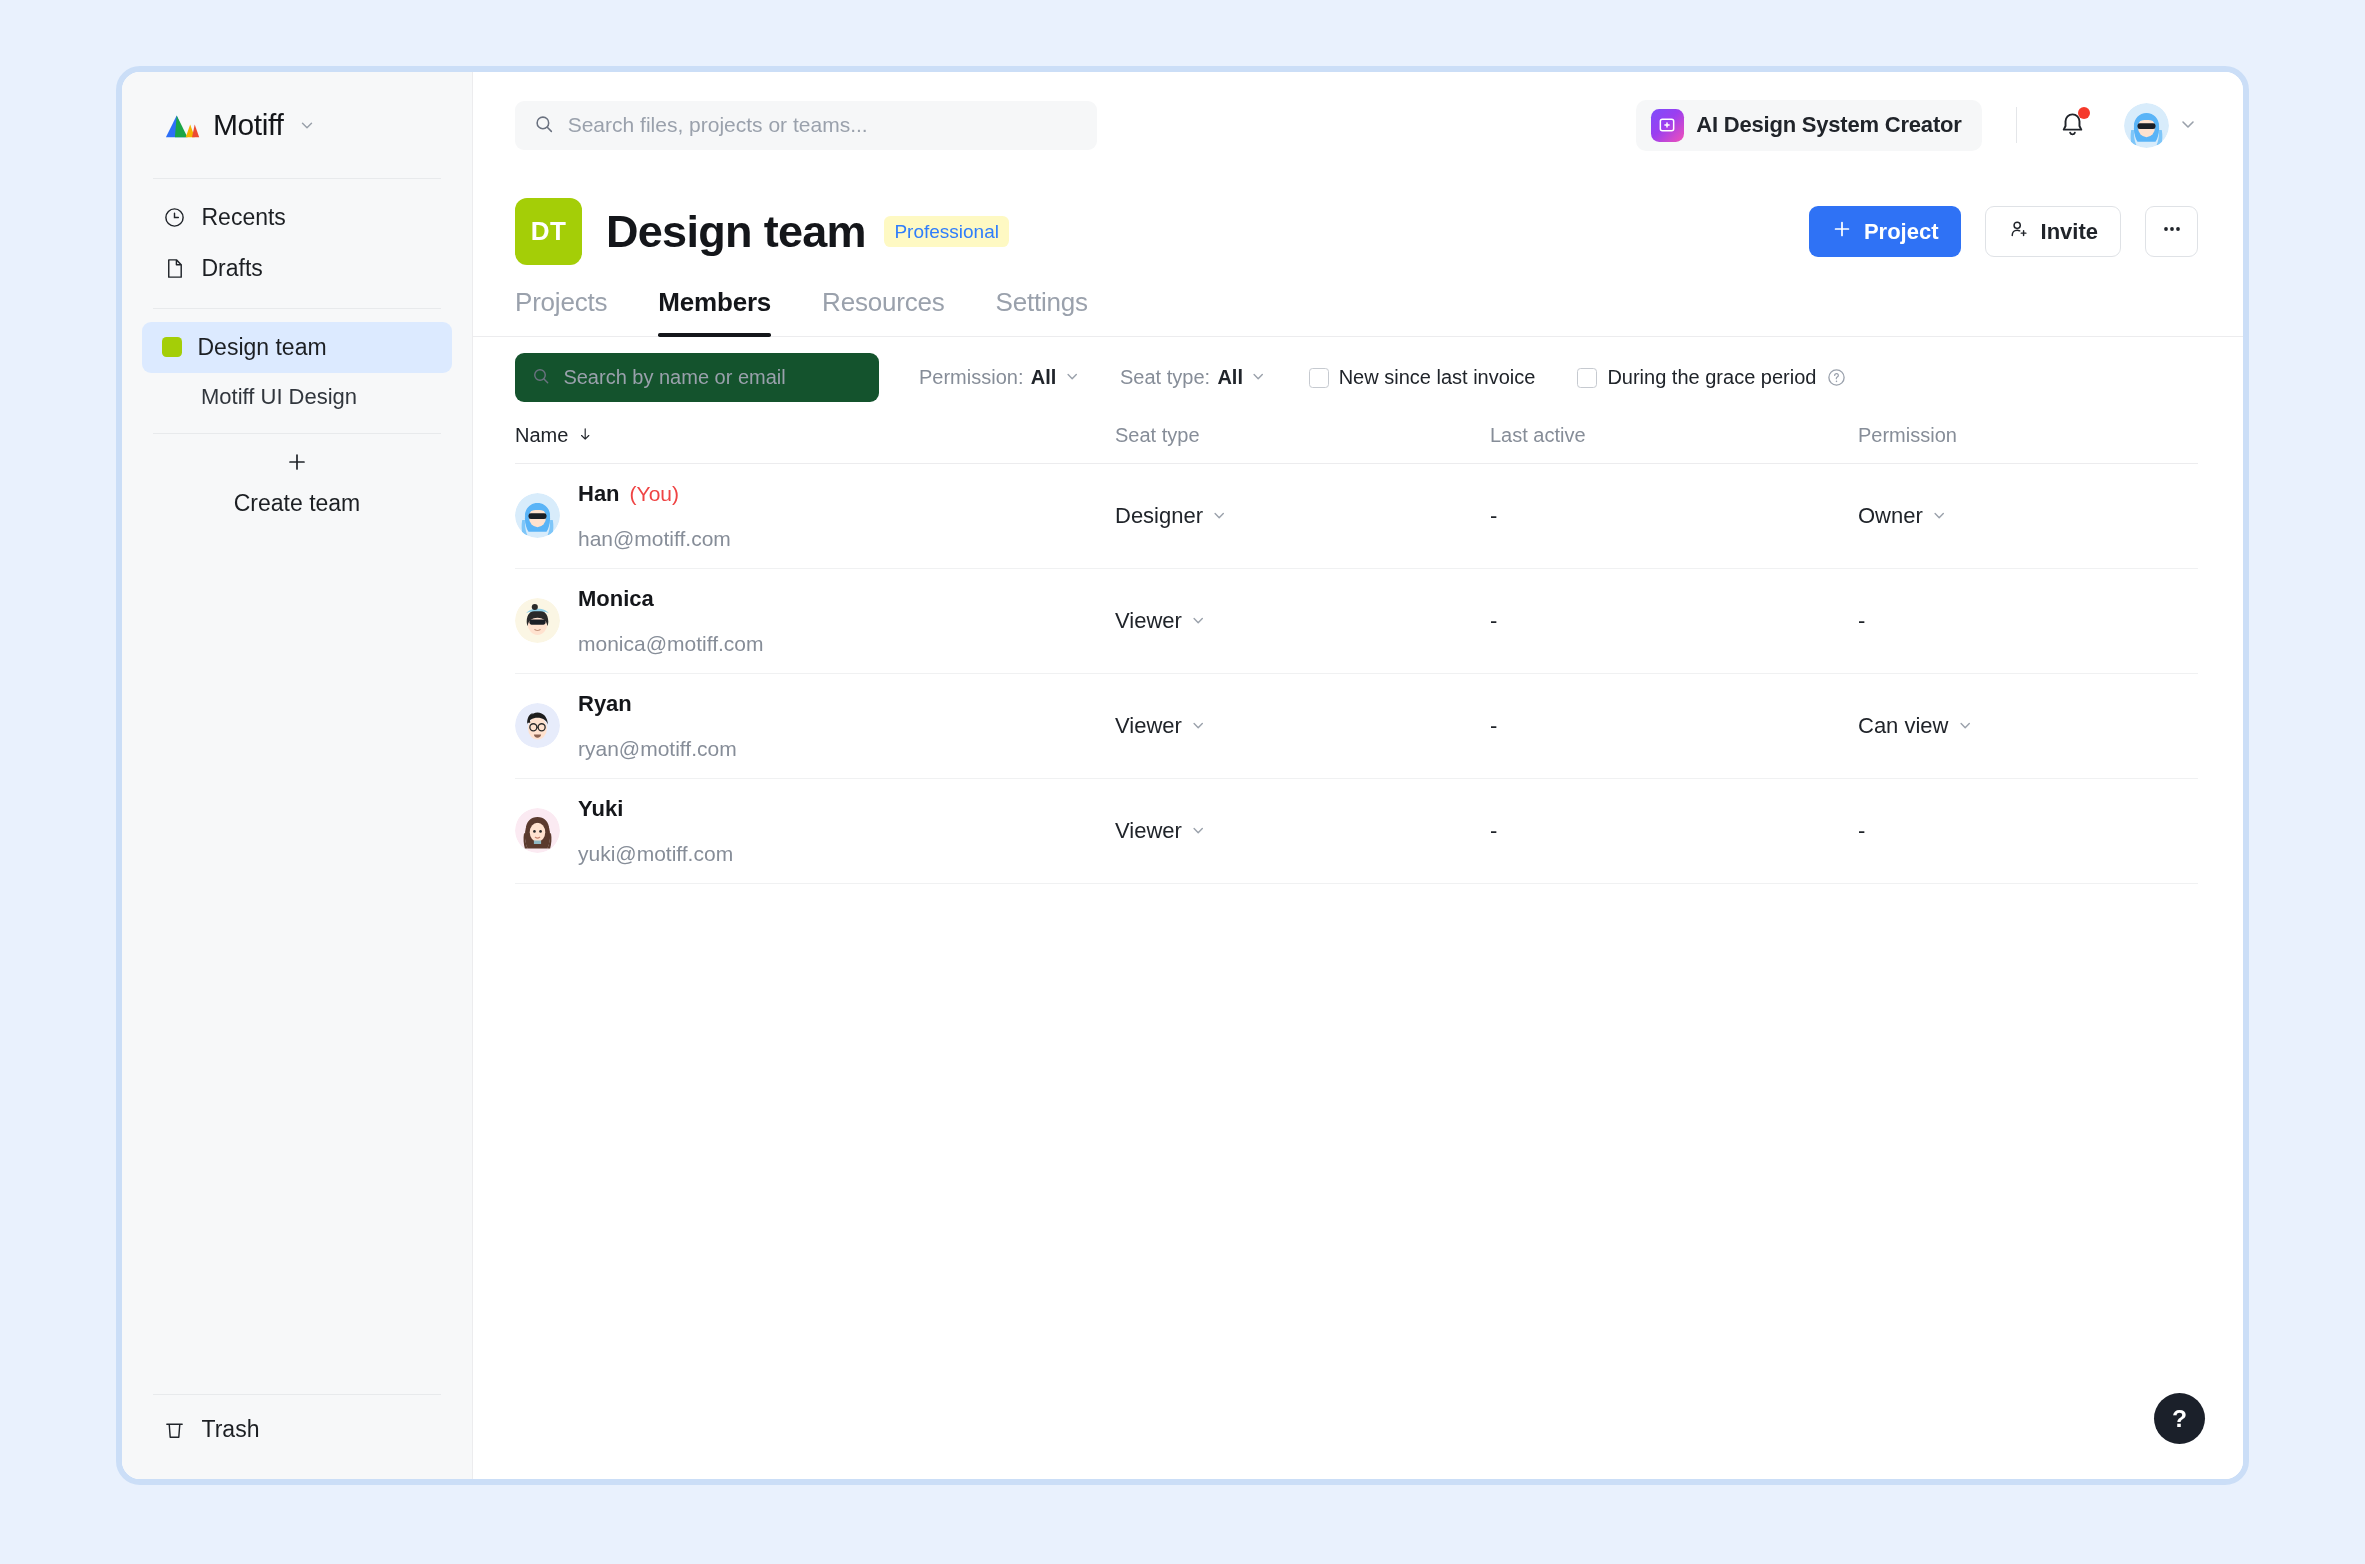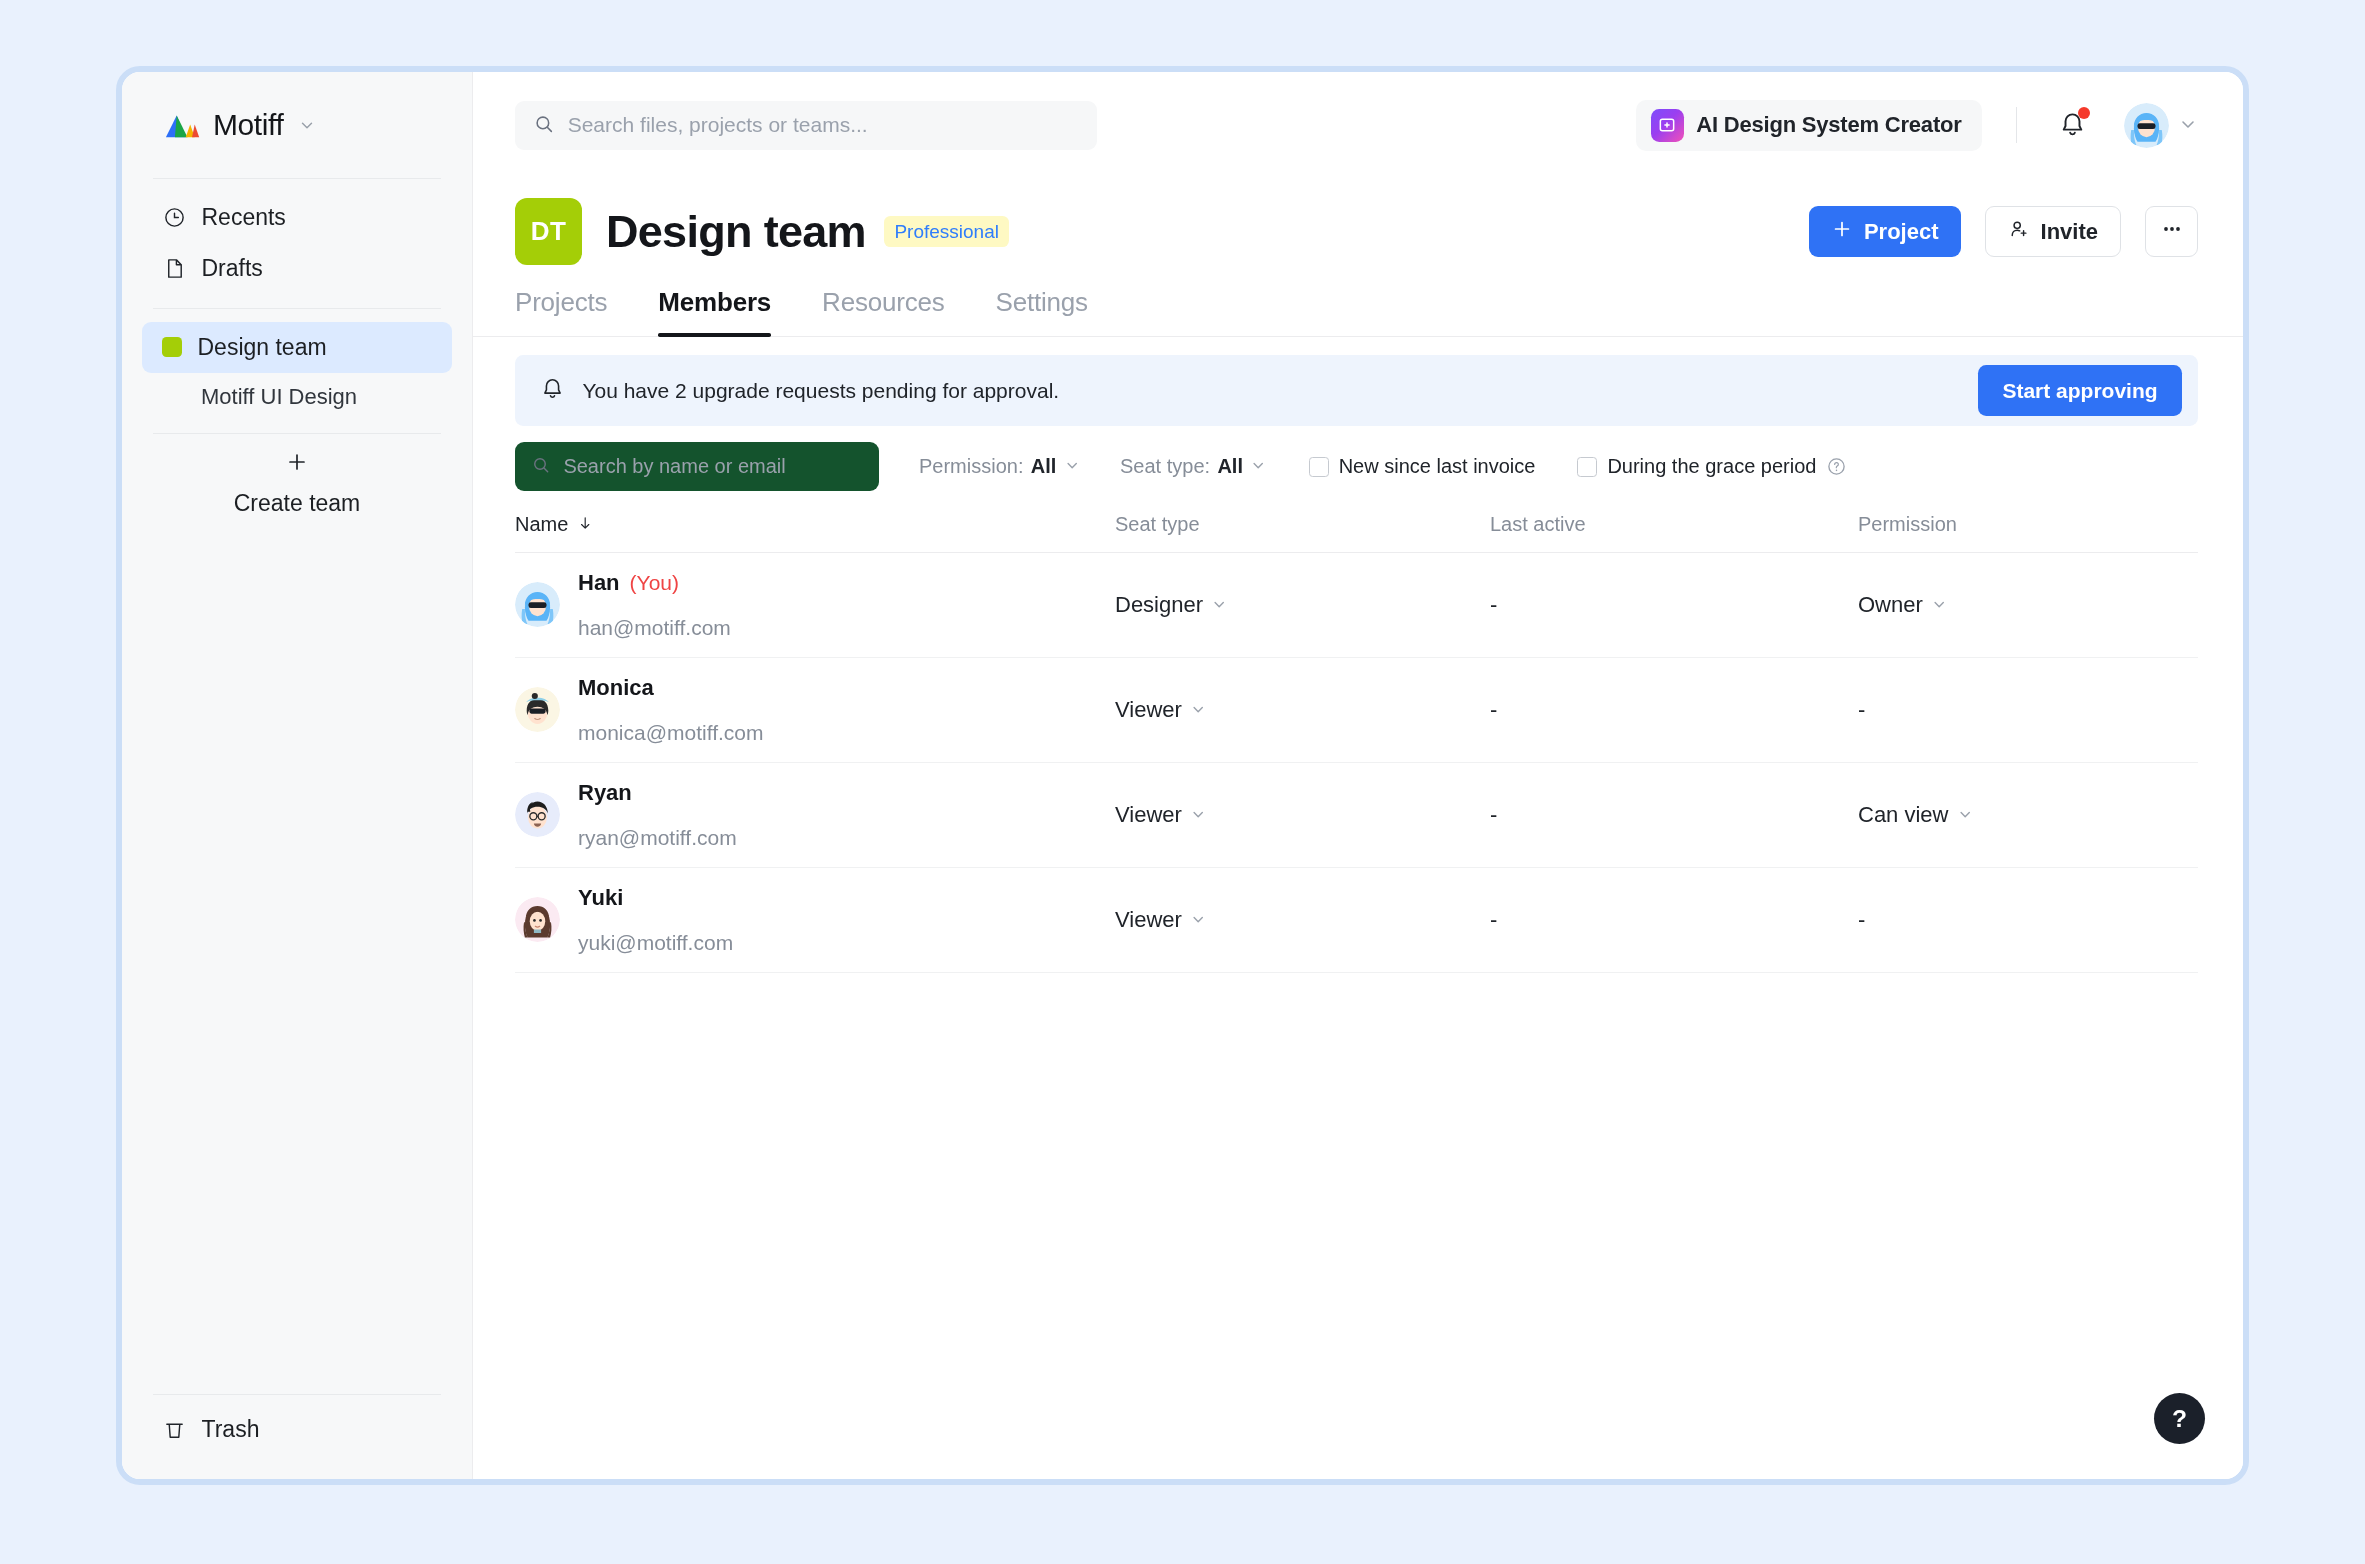--- a/index.html
+++ b/index.html
@@ -404,33 +404,20 @@
 
     <div class="tabs">
       <div class="tab">Projects</div>
       <div class="tab active">Members</div>
       <div class="tab">Resources</div>
       <div class="tab">Settings</div>
     </div>
 
     <div class="content">
 
-      <div class="banner">
-        <span>
-          <svg width="27" height="27" viewBox="0 0 24 24" fill="none">
-            <path d="M12 3.4a5.4 5.4 0 00-5.4 5.4v3.6L5.2 15.2h13.6l-1.4-2.8V8.8A5.4 5.4 0 0012 3.4z" stroke="#20242a" stroke-width="1.4" stroke-linejoin="round"></path>
-            <path d="M10.2 17.6a1.9 1.9 0 003.6 0" stroke="#20242a" stroke-width="1.4" stroke-linecap="round"></path>
-          </svg>
-        </span>
-        <span class="txt">You have 2 upgrade requests pending for approval.</span>
-        <span class="spacer"></span>
-        <div class="btn-approve">
-          <span>Start approving</span>
-        </div>
-      </div>
 
       <div class="filters">
         <div class="filter-search">
           <span>
             <svg width="20" height="20" viewBox="0 0 24 24" fill="none">
                 <circle cx="10.8" cy="10.8" r="6.3" stroke="#6b7280" stroke-width="1.7"></circle>
                 <path d="M15.6 15.6L20 20" stroke="#6b7280" stroke-width="1.7" stroke-linecap="round"></path>
               </svg>
           </span>
           <span class="ph">Search by name or email</span>

